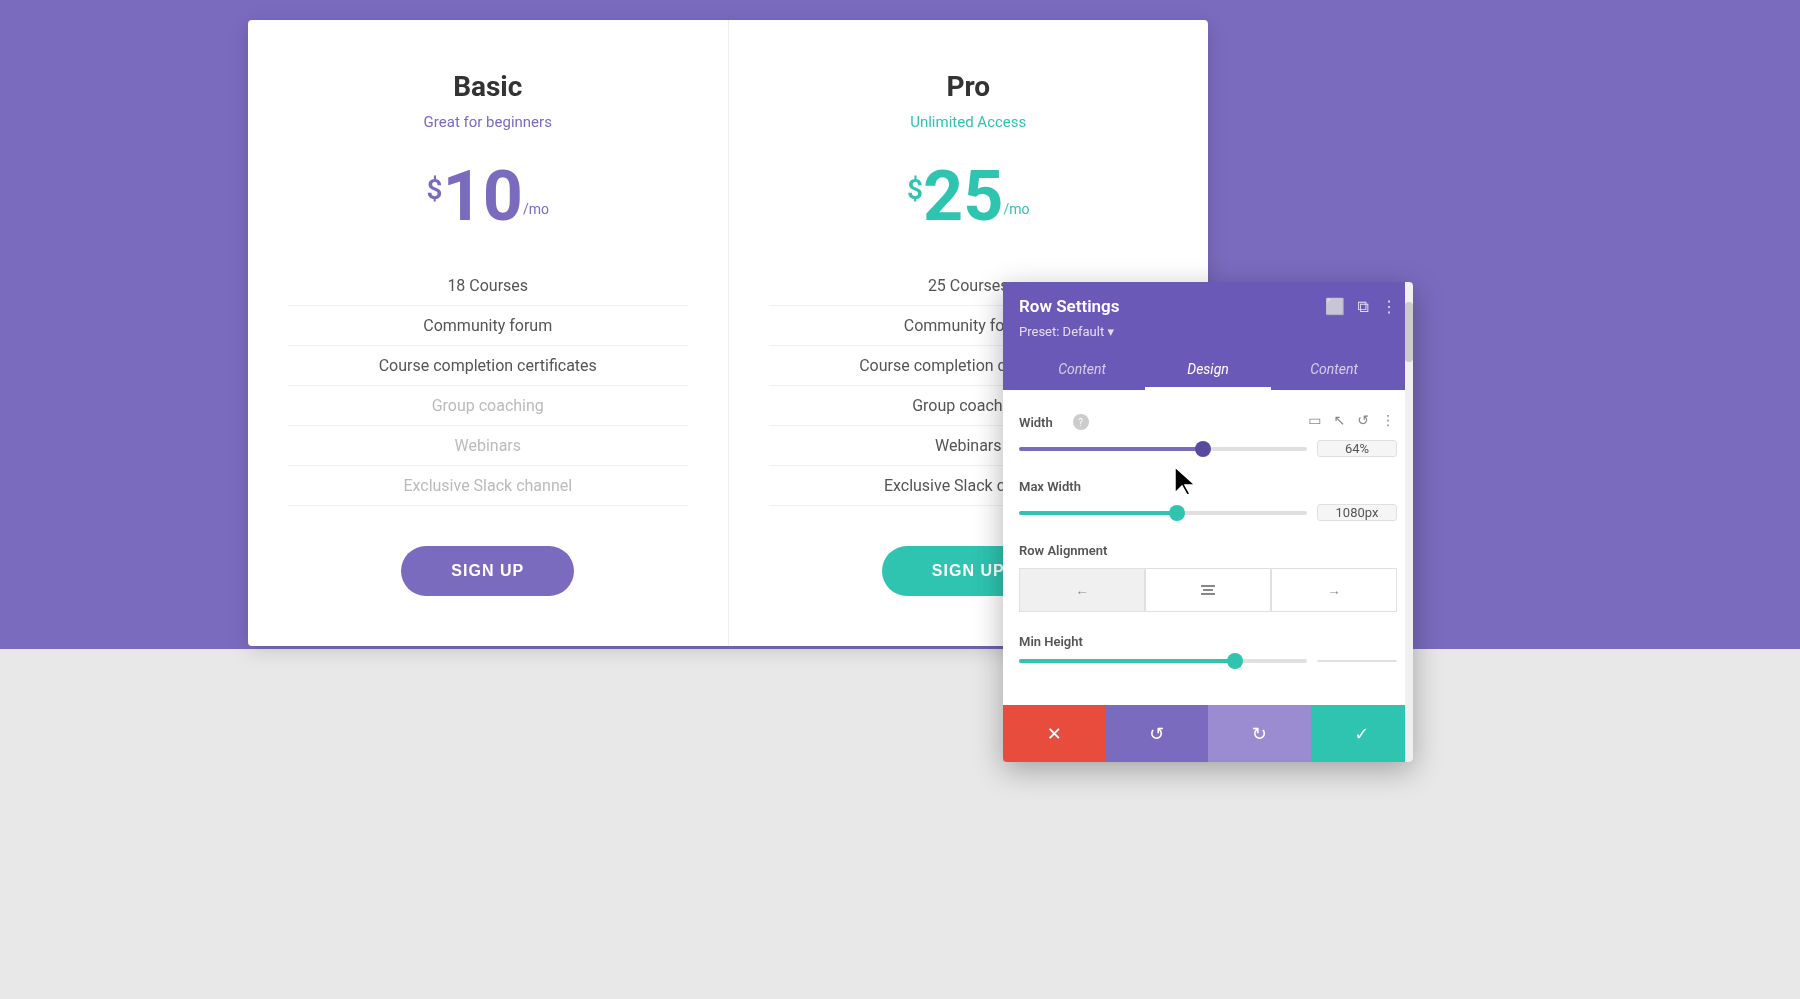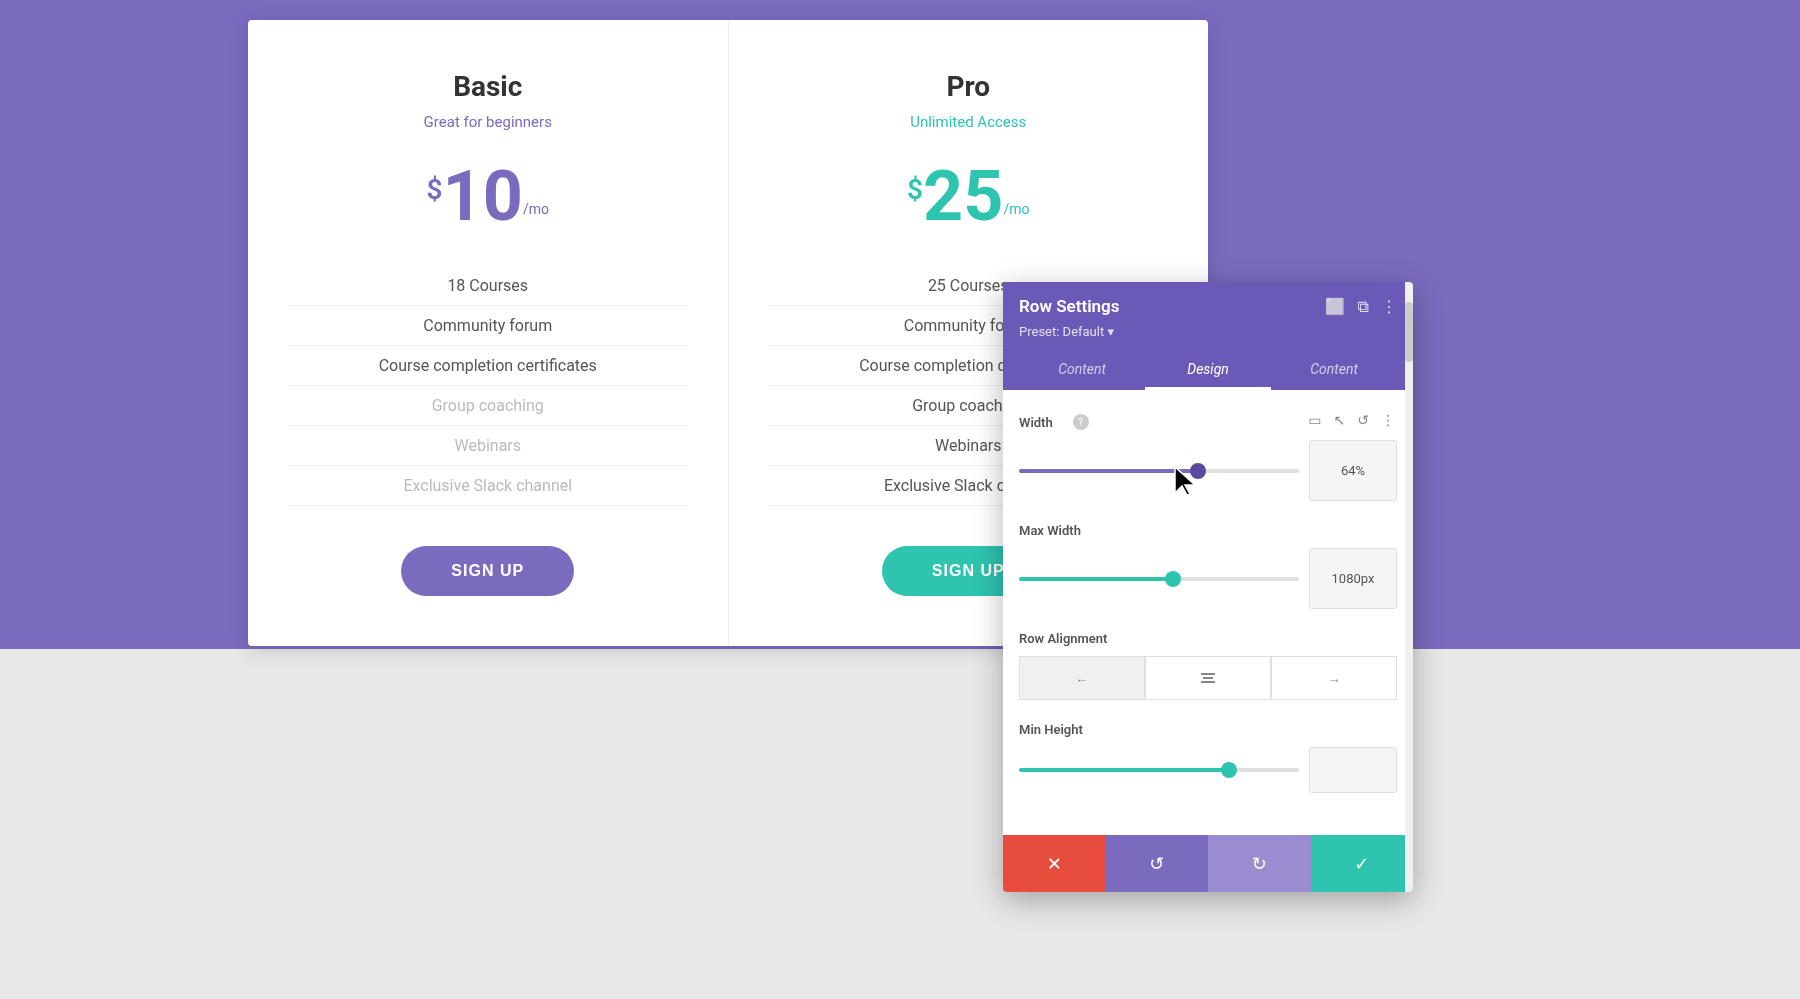--- a/index.html
+++ b/index.html
@@ -280,25 +280,25 @@
       top: -6px;
       transform: translateX(-50%);
       cursor: pointer;
     }
 
     .slider-thumb.teal-thumb {
       background: #2ec4b0;
     }
 
     .slider-value-box {
-      width: 88px;
+      width: 80px;
       background: #f5f5f5;
       border: 1px solid #e0e0e0;
       border-radius: 3px;
-      padding: 22px 8px;
+      padding: 0 8px;
       font-size: 13px;
       color: #555;
       text-align: center;
     }
 
     
     .alignment-row {
       display: flex;
       gap: 0;
     }

